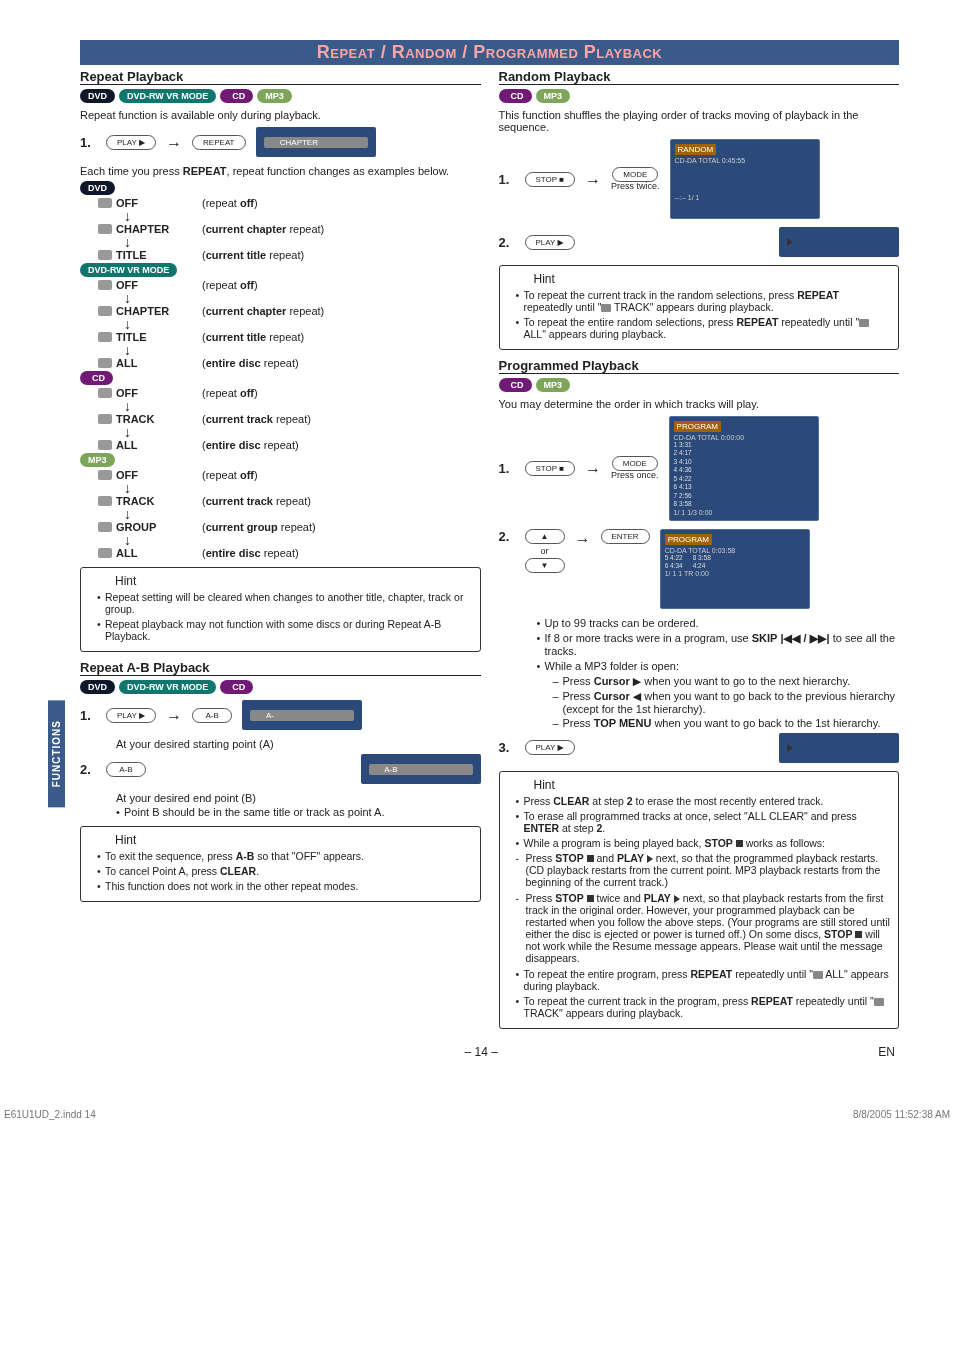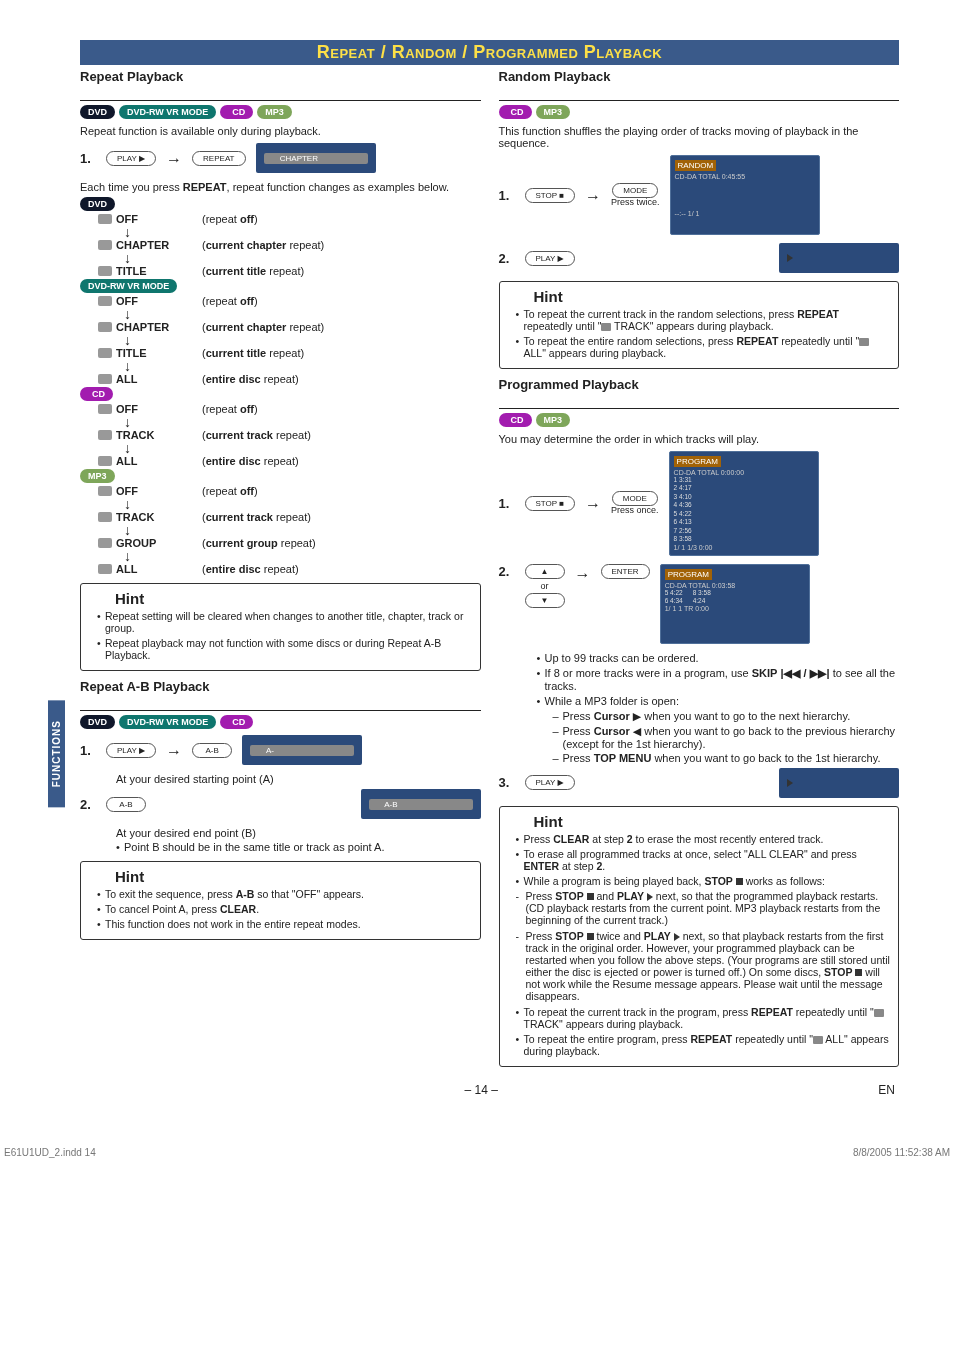--- a/index.html
+++ b/index.html
@@ -1,44 +1,44 @@
 <!DOCTYPE html>
 <html><head>
 <meta charset="utf-8">
 <style>
   * { box-sizing: border-box; margin: 0; padding: 0; }
   body { background: #fff; font-family: Arial, sans-serif; font-size: 11px; color: #222; width: 954px; }
   .page { position: relative; padding: 40px 55px 20px 80px; }
   .side-tab { position: absolute; left: 48px; top: 700px; background: #3a5a8a; color: #fff; font-size: 10px; font-weight: bold; padding: 20px 3px; writing-mode: vertical-rl; transform: rotate(180deg); letter-spacing: 1px; }
-  .banner { background: #3a5a8a; color: #fde047; text-align: center; font-weight: bold; font-variant: small-caps; font-size: 18px; padding: 2px 0; margin-bottom: 4px; letter-spacing: 0.5px; }
+  .banner { background: #3a5a8a; color: #fca5a5; text-align: center; font-weight: bold; font-variant: small-caps; font-size: 18px; padding: 2px 0; margin-bottom: 4px; letter-spacing: 0.5px; }
   .cols { display: flex; gap: 18px; }
   .col { flex: 1; min-width: 0; }
-  .section-title { font-weight: bold; font-size: 13px; border-bottom: 1.5px solid #222; padding-bottom: 16px; margin-bottom: 4px; }
+  .section-title { font-weight: bold; font-size: 13px; border-bottom: 1.5px solid #222; padding-bottom: 0; margin-bottom: 4px; }
   .badges { display: flex; gap: 4px; margin: 4px 0 6px; }
   .badge { display: inline-flex; align-items: center; border-radius: 10px; font-size: 9px; font-weight: bold; color: #fff; padding: 2px 8px; }
   .badge.dvd { background: #0f172a; }
   .badge.dvdrw { background: #0f766e; }
-  .badge.cd { background: #a21caf; padding-left: 12px; }
+  .badge.cd { background: #701a75; padding-left: 12px; }
   .badge.mp3 { background: #7ea65a; }
   .intro { font-size: 11px; margin-bottom: 6px; }
   .step-num { font-weight: bold; font-size: 13px; display: inline-block; width: 16px; vertical-align: top; }
   .step-row { display: flex; align-items: center; gap: 10px; margin: 4px 0 8px; }
   .remote-btn { border: 1.2px solid #555; border-radius: 14px; padding: 2px 10px; font-size: 8px; text-align: center; min-width: 40px; position: relative; }
   .arrow-r { font-size: 16px; color: #222; }
   .osd { background: #2b4a7a; color: #e8e8e8; border-radius: 2px; padding: 6px 8px; font-size: 8px; min-width: 120px; min-height: 30px; display:flex; flex-direction:column; justify-content:center; }
   .osd .tag { background:#888; color:#fff; display:inline-block; padding:1px 4px; border-radius:2px; font-size:8px; }
   .caption { font-size: 11px; margin: 6px 0 4px; }
   .flow-list { margin-left: 18px; }
   .flow-row { display: flex; align-items: center; gap: 14px; margin: 2px 0; }
   .flow-label { display: inline-flex; align-items: center; gap: 4px; min-width: 90px; font-weight: bold; font-size: 11px; }
   .repeat-icon { display:inline-block; width:14px; height:10px; background:#999; border-radius:2px; }
   .flow-desc { font-size: 11px; }
   .flow-arrow { font-size: 14px; margin-left: 26px; line-height: 10px; }
   .hint-box { border: 1px solid #333; border-radius: 3px; padding: 6px 8px; margin: 8px 0; font-size: 10.5px; }
-  .hint-box .hint-title { font-weight: bold; margin-bottom: 3px; font-size: 15px; padding-left: 26px; }
+  .hint-box .hint-title { font-weight: normal; margin-bottom: 3px; font-size: 12px; padding-left: 26px; }
   .hint-box ul, .bullets { list-style: none; padding-left: 8px; }
   .hint-box li, .bullets li { position: relative; padding-left: 8px; margin-bottom: 3px; }
   .hint-box li::before, .bullets li::before { content: "•"; position: absolute; left: 0; }
   .sublist { list-style:none; padding-left: 12px; }
   .sublist li { position:relative; padding-left:10px; margin-bottom:2px; }
   .sublist li::before { content:"–"; position:absolute; left:0; }
   .dashlist { list-style:none; padding-left: 8px; }
   .dashlist li { position:relative; padding-left:10px; margin-bottom:4px; }
   .dashlist li::before { content:"-"; position:absolute; left:0; }
   .footer-row { display:flex; justify-content:space-between; font-size:10px; color:#777; margin-top: 30px; padding: 0 4px;}
@@ -235,21 +235,21 @@
       <div class="small-note">At your desired end point (B)</div>
       <ul class="bullets" style="margin-left:28px; margin-top:2px;">
         <li>Point B should be in the same title or track as point A.</li>
       </ul>
 
       <div class="hint-box">
         <div class="hint-title">Hint</div>
         <ul>
           <li>To exit the sequence, press <b>A-B</b> so that "OFF" appears.</li>
           <li>To cancel Point A, press <b>CLEAR</b>.</li>
-          <li>This function does not work in the entire repeat modes.</li>
+          <li>This function does not work in the other repeat modes.</li>
         </ul>
       </div>
     </div>
 
     <div class="col">
       <div class="section-title">Random Playback</div>
       <div class="badges">
         <span class="badge cd">CD</span>
         <span class="badge mp3">MP3</span>
       </div>
@@ -371,22 +371,22 @@
         <ul>
           <li>Press <b>CLEAR</b> at step <b>2</b> to erase the most recently entered track.</li>
           <li>To erase all programmed tracks at once, select "ALL CLEAR" and press <b>ENTER</b> at step <b>2</b>.</li>
           <li>While a program is being played back, <b>STOP</b> <span class="stop-sq"></span> works as follows:</li>
         </ul>
         <ul class="dashlist">
           <li>Press <b>STOP</b> <span class="stop-sq"></span> and <b>PLAY</b> <span class="play-tri"></span> next, so that the programmed playback restarts. (CD playback restarts from the current point. MP3 playback restarts from the beginning of the current track.)</li>
           <li>Press <b>STOP</b> <span class="stop-sq"></span> twice and <b>PLAY</b> <span class="play-tri"></span> next, so that playback restarts from the first track in the original order. However, your programmed playback can be restarted when you follow the above steps. (Your programs are still stored until either the disc is ejected or power is turned off.) On some discs, <b>STOP</b> <span class="stop-sq"></span> will not work while the Resume message appears. Please wait until the message disappears.</li>
         </ul>
         <ul>
+          <li>To repeat the entire program, press <b>REPEAT</b> repeatedly until "<span class="inline-icon"></span> ALL" appears during playback.</li>
           <li>To repeat the current track in the program, press <b>REPEAT</b> repeatedly until "<span class="inline-icon"></span> TRACK" appears during playback.</li>
-          <li>To repeat the entire program, press <b>REPEAT</b> repeatedly until "<span class="inline-icon"></span> ALL" appears during playback.</li>
         </ul>
       </div>
     </div>
   </div>
 
   <div class="page-num">
     <span></span>
     <span>– 14 –</span>
     <span>EN</span>
   </div>

